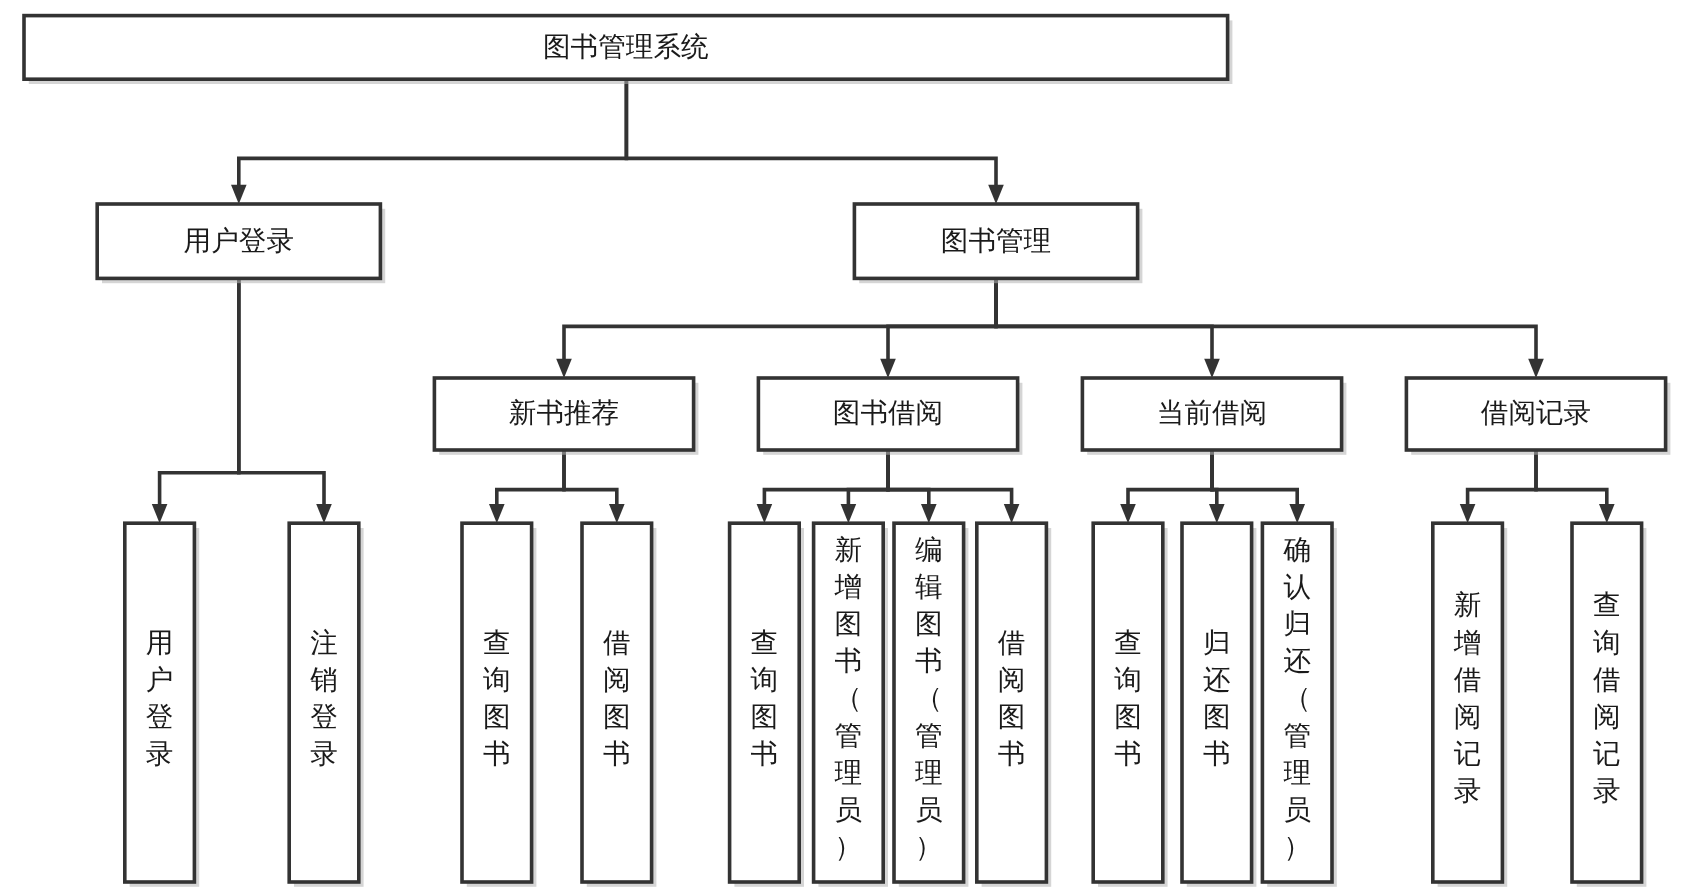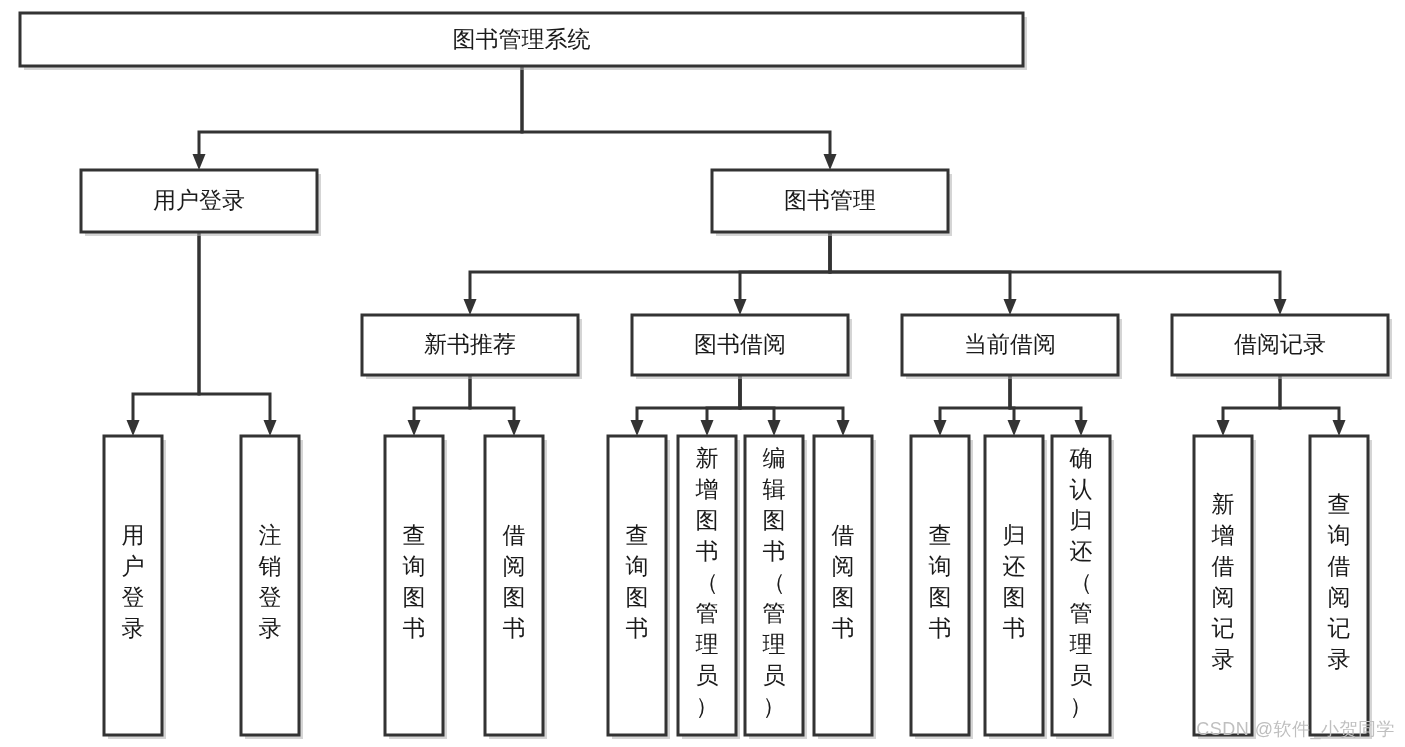--- a/index.html
+++ b/index.html
@@ -247,14 +247,13 @@
           <rect x="1194" y="436" width="58" height="299" class="node-rect"></rect>
           <text x="1223" class="node-label-vertical"><tspan x="1223" y="512">新</tspan><tspan x="1223" y="543">增</tspan><tspan x="1223" y="574">借</tspan><tspan x="1223" y="605">阅</tspan><tspan x="1223" y="636">记</tspan><tspan x="1223" y="667">录</tspan></text>
         </g>
         <g>
           <rect x="1314" y="440" width="58" height="299" class="node-shadow"></rect>
           <rect x="1310" y="436" width="58" height="299" class="node-rect"></rect>
           <text x="1339" class="node-label-vertical"><tspan x="1339" y="512">查</tspan><tspan x="1339" y="543">询</tspan><tspan x="1339" y="574">借</tspan><tspan x="1339" y="605">阅</tspan><tspan x="1339" y="636">记</tspan><tspan x="1339" y="667">录</tspan></text>
         </g>
       </g>
   </svg>
-  <div class="watermark">CSDN @软件_小贺同学</div>
 </div>
 
 </body></html>

